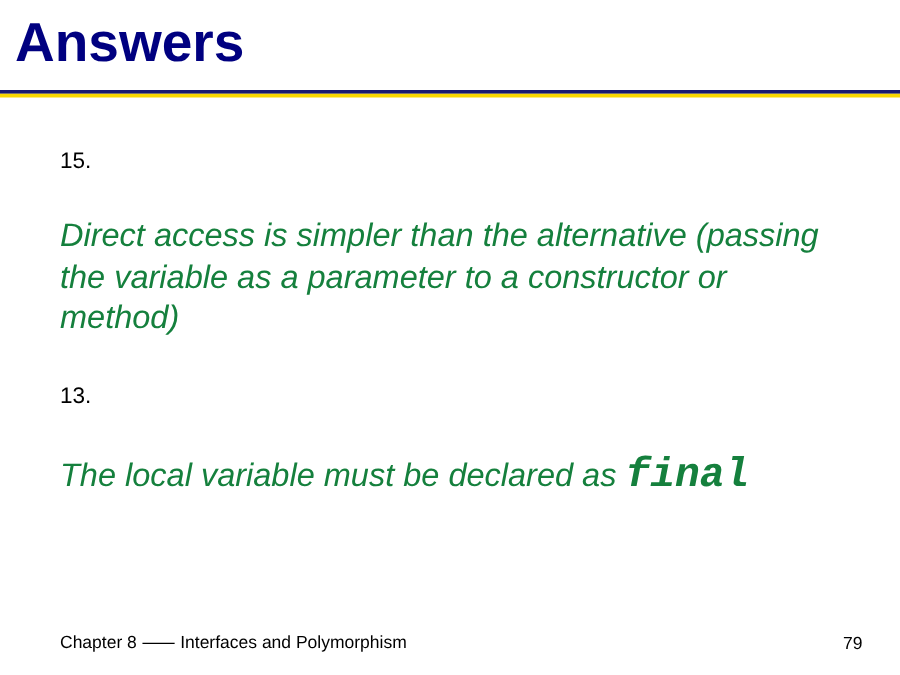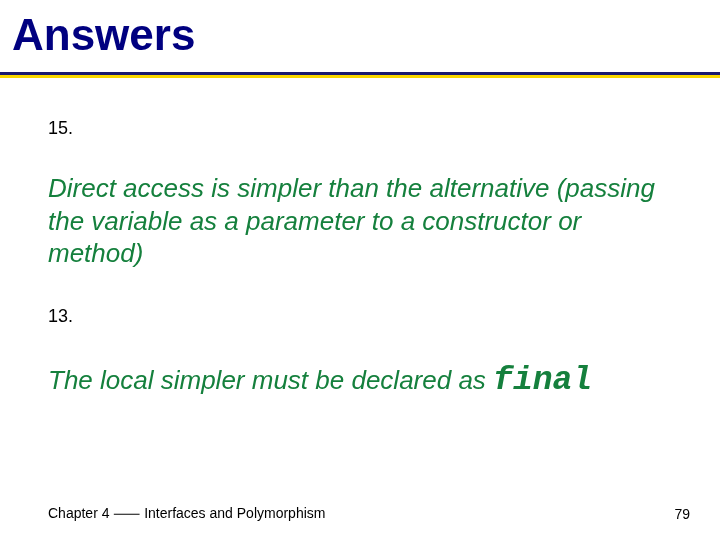--- a/index.html
+++ b/index.html
@@ -105,22 +105,22 @@
   <div class="body">
 
     <div class="item">
       <div class="num">15.</div>
       <div class="text">Direct access is simpler than the alternative (passing the variable as a parameter to a constructor or method)</div>
     </div>
 
     <div class="item">
       <div class="num">13.</div>
       <div class="text">
-        <span>The local simpler must be declared as </span><span class="code">final</span>
+        <span>The local variable must be declared as </span><span class="code">final</span>
       </div>
     </div>
 
   </div>
 
-  <div class="footer-left">Chapter 4 ⸺ Interfaces and Polymorphism</div>
+  <div class="footer-left">Chapter 8 ⸺ Interfaces and Polymorphism</div>
   <div class="footer-right">79</div>
 
 </div>
 
 </body></html>

